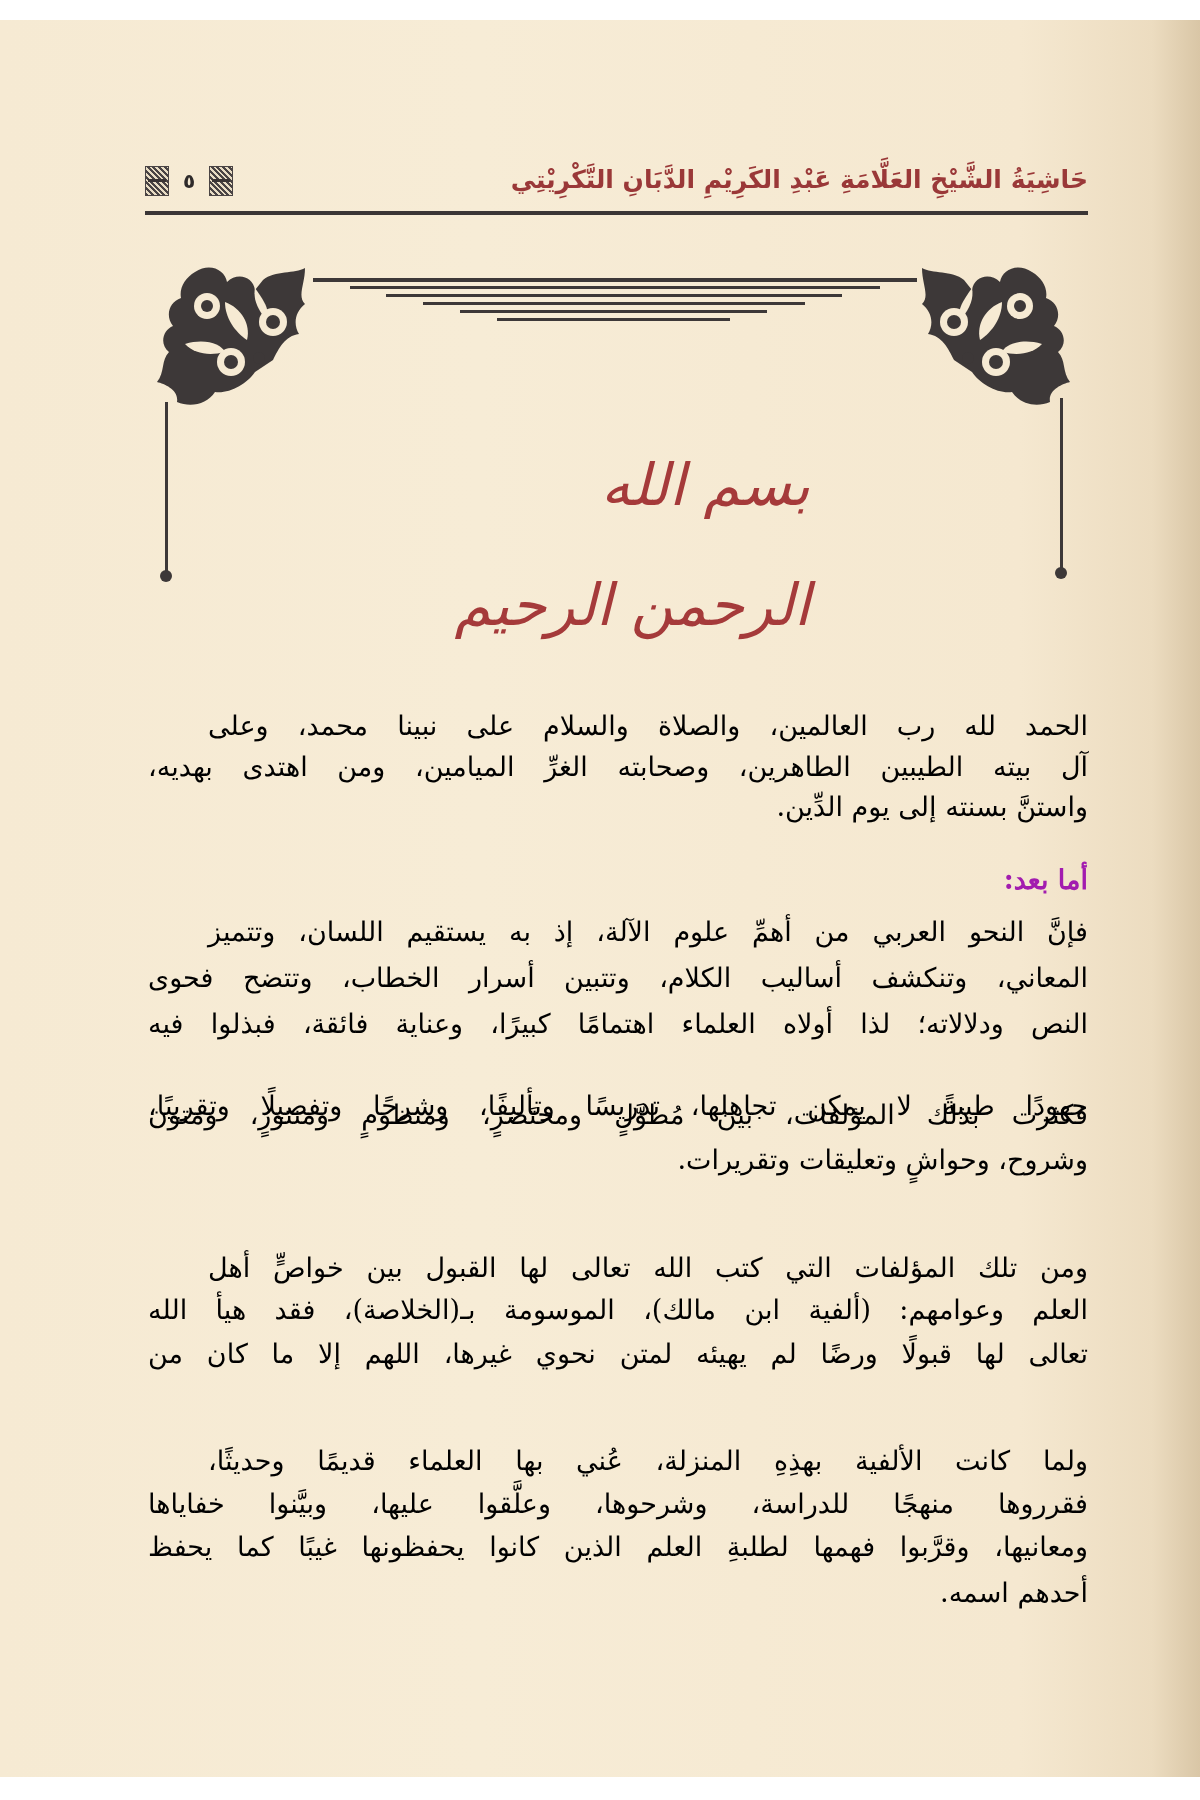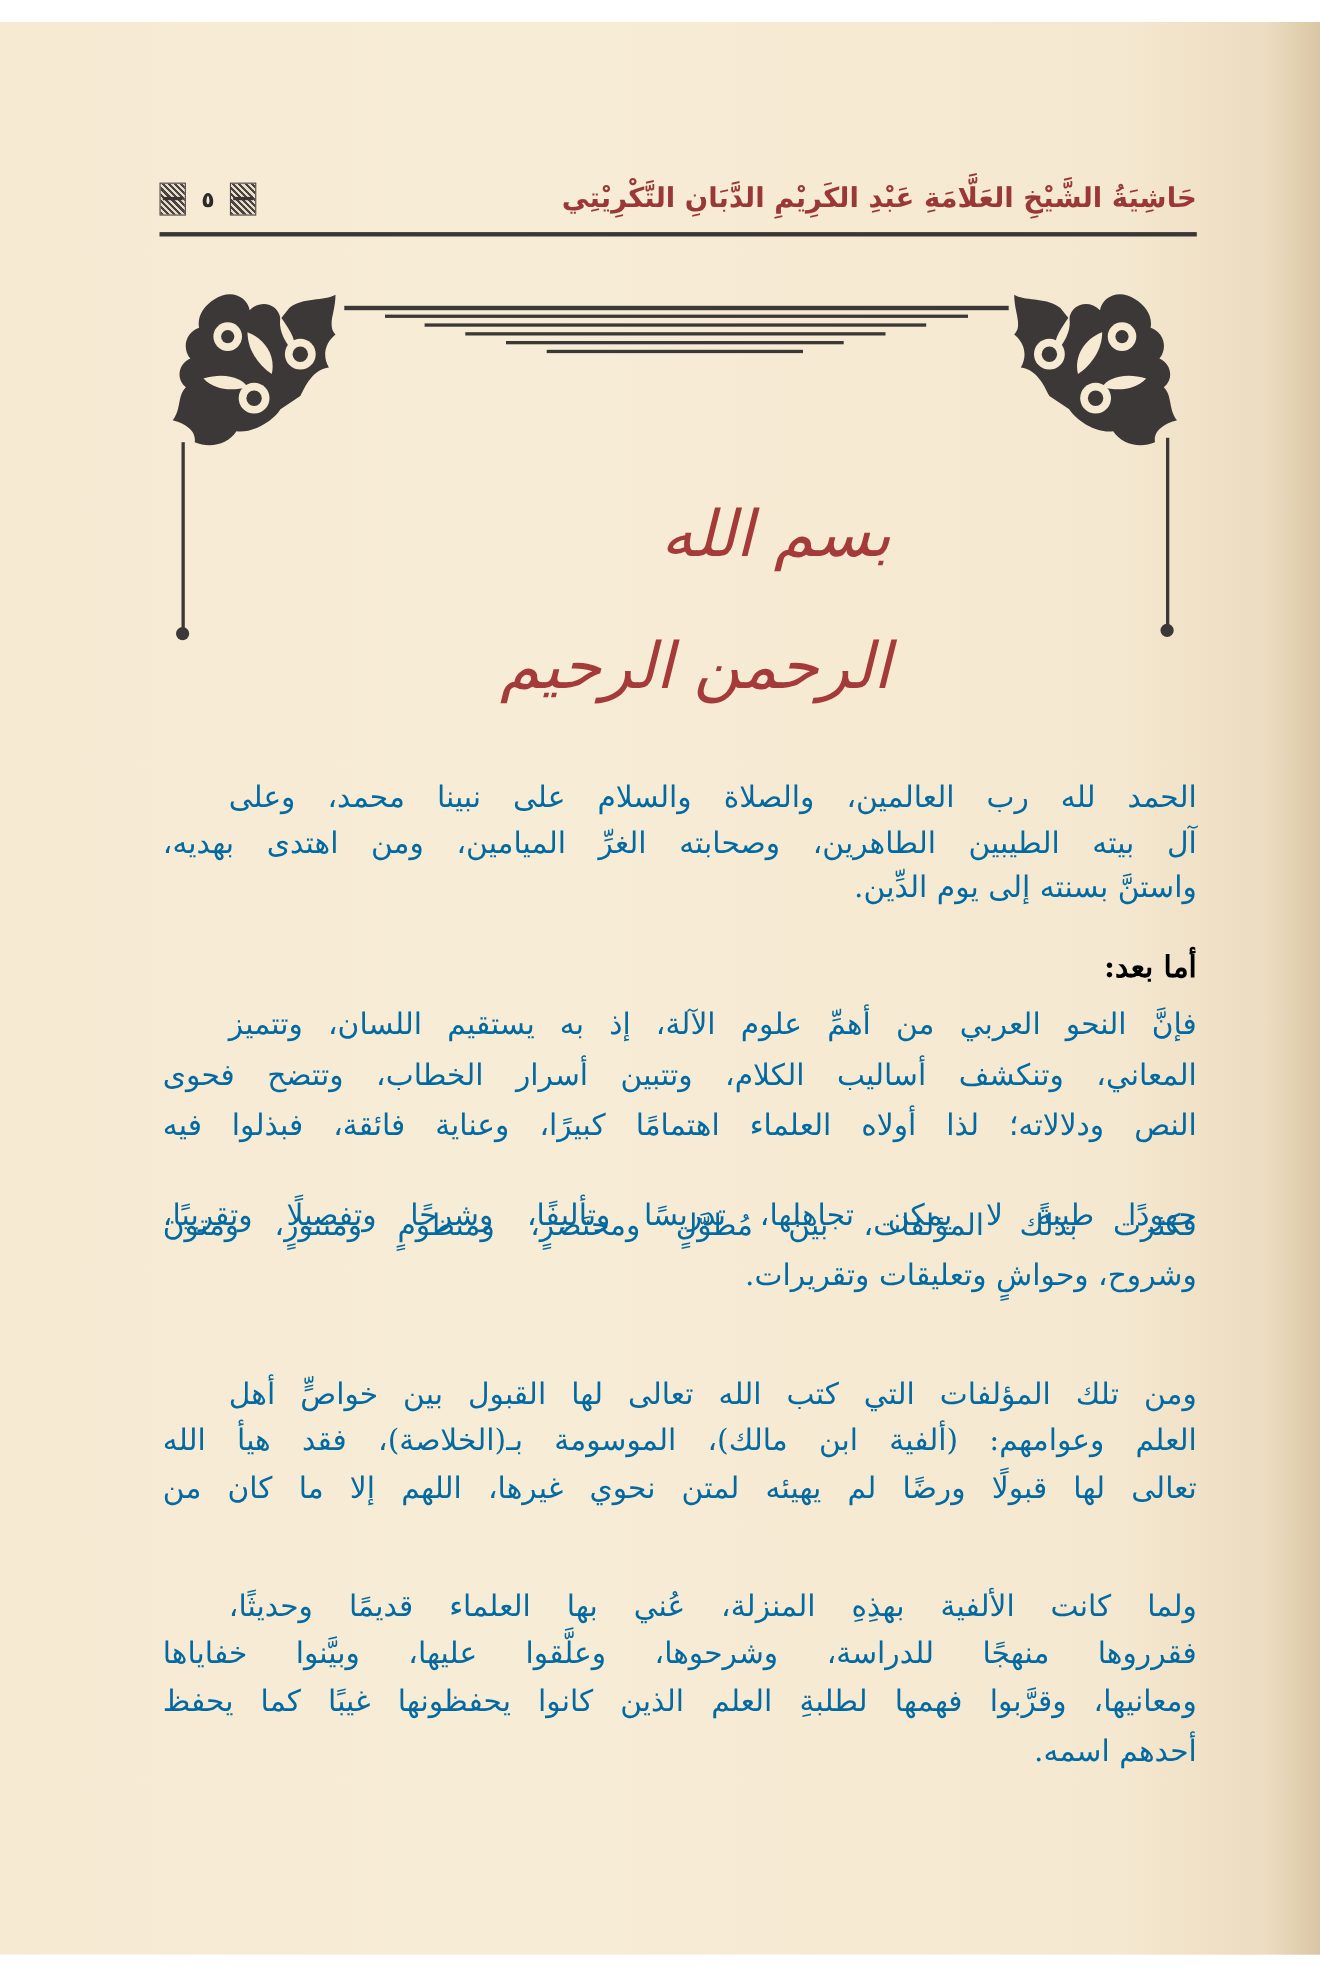--- a/index.html
+++ b/index.html
@@ -43,31 +43,31 @@
   .vball { position:absolute; width:12px; height:12px; border-radius:50%; background:#3d3838; }
   .orn { position:absolute; }
   .basmala {
     position:absolute; left:420px; top:425px; width:390px; height:130px;
     direction:rtl; 
     font-family:"DejaVu Serif", serif; font-size:58px; color:#a53a3a;
     line-height:120px; font-style:italic; letter-spacing:-1px;
   }
   .body-text {
     position:absolute; left:148px; width:940px; direction:rtl;
-    font-family:"DejaVu Serif", serif; font-size:27px; color:#0369a1;
+    font-family:"DejaVu Serif", serif; font-size:27px; color:#000000;
   }
   .ln {
     position:absolute; right:0; width:940px; height:40px; line-height:40px;
     text-align:justify; text-align-last:justify; white-space:nowrap; overflow:visible;
   }
   .ln.first { width:880px; }
   .ln.last { text-align-last:right; }
   .sub-head {
     position:absolute; right:112px; top:860px; direction:rtl;
-    font-family:"DejaVu Serif", serif; font-size:27px; font-weight:bold; color:#000000;
+    font-family:"DejaVu Serif", serif; font-size:27px; font-weight:bold; color:#a21caf;
     line-height:40px;
   }
 </style>
 </head>
 <body>
 
 <div class="page"></div>
 
 <div class="running-head">
   <div class="head-title">حَاشِيَةُ الشَّيْخِ العَلَّامَةِ عَبْدِ الكَرِيْمِ الدَّبَانِ التَّكْرِيْتِي</div>

